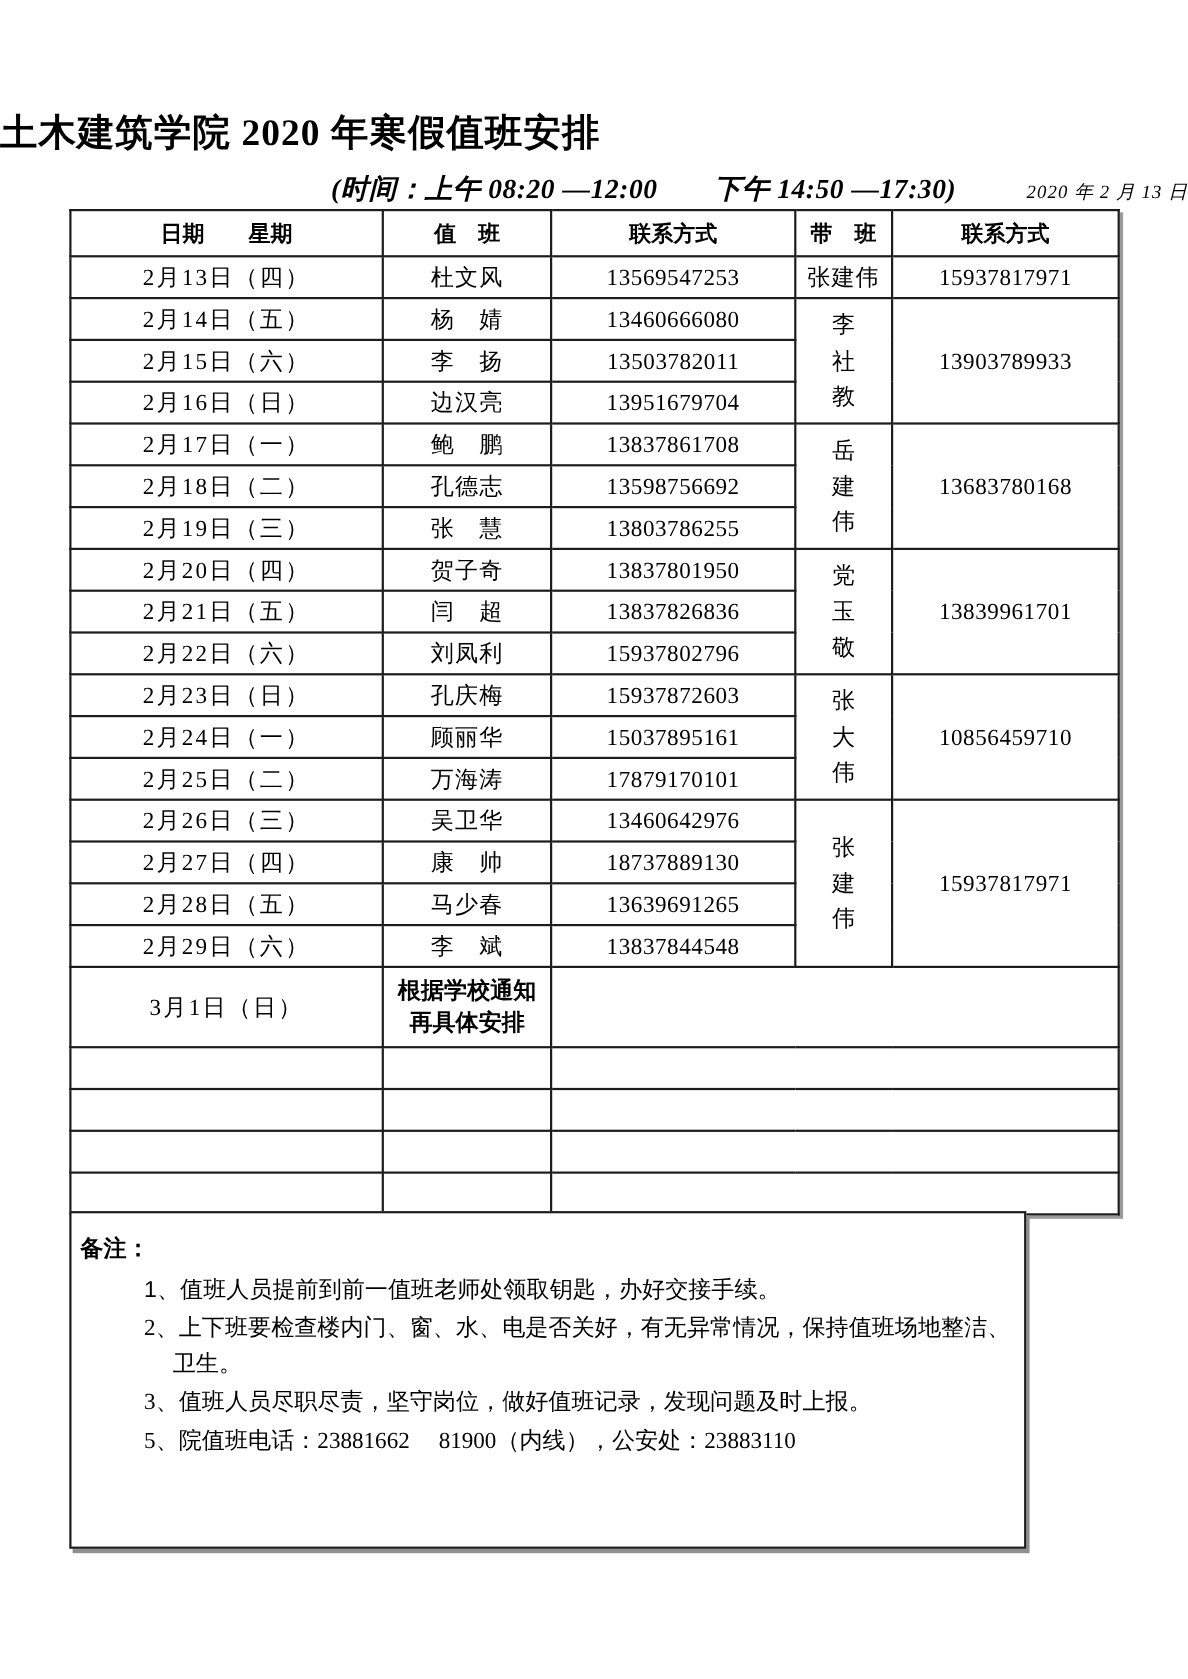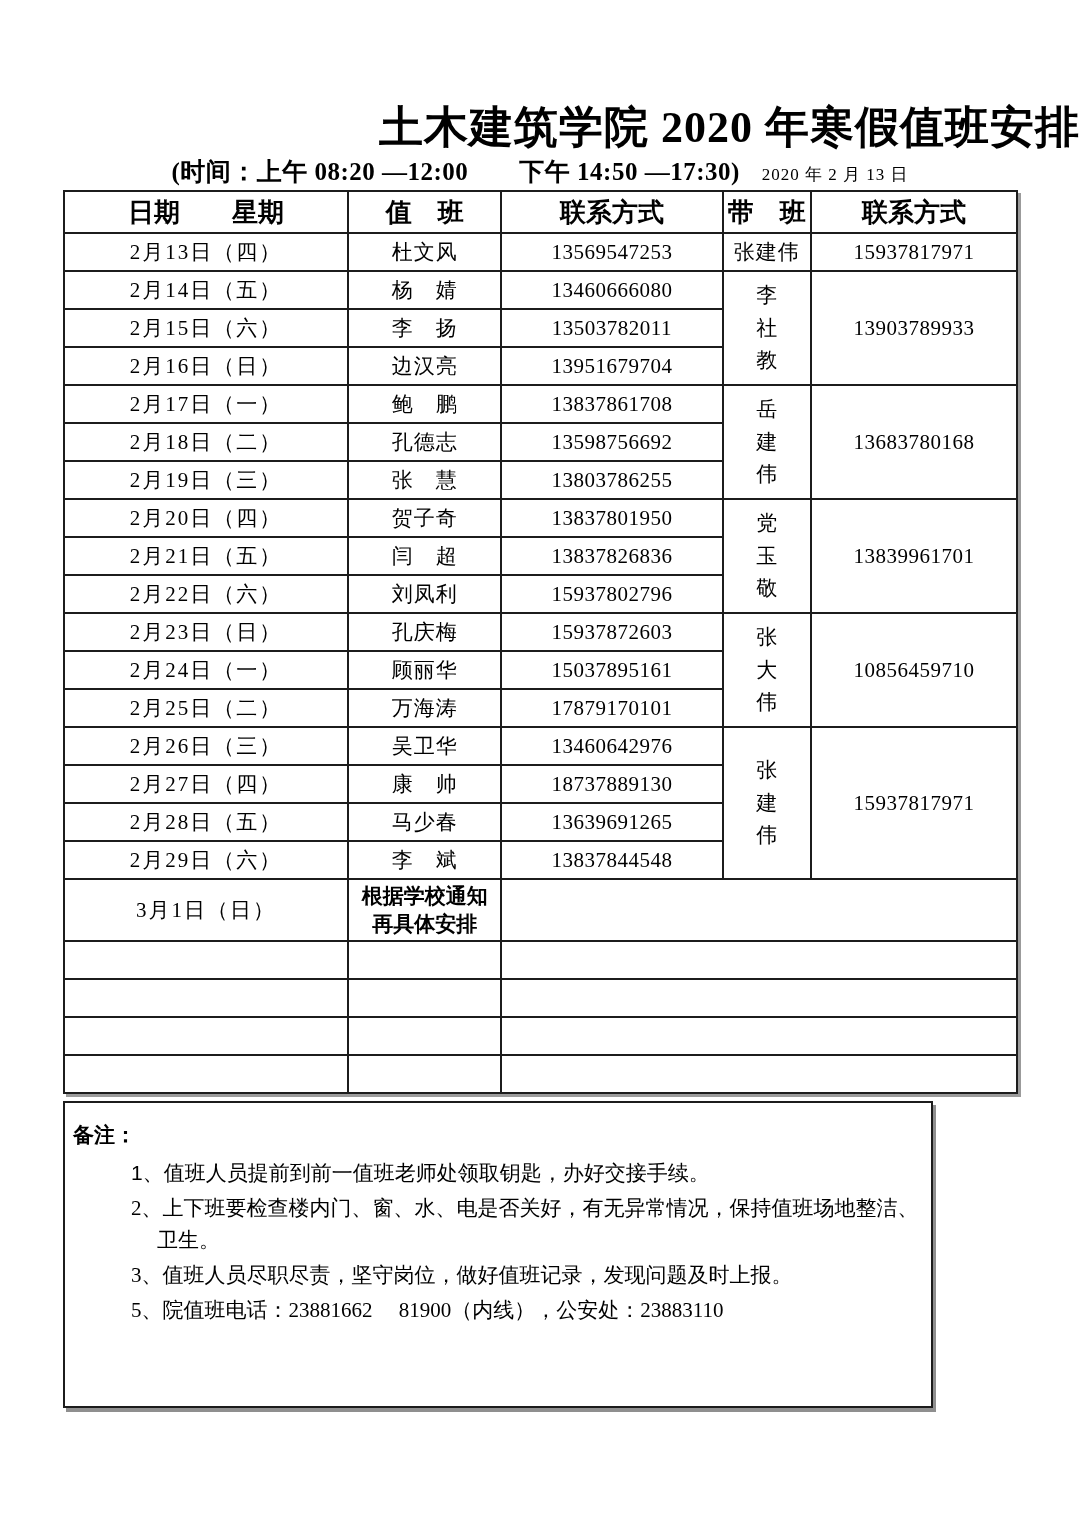--- a/index.html
+++ b/index.html
@@ -6,51 +6,51 @@
   .page{
     position:relative;
     width:1080px;height:1526px;
     background:#ffffff;
     font-family:"Liberation Serif","DejaVu Serif",serif;
     color:#000;
     overflow:hidden;
   }
   .doc-title{
     position:absolute;top:98px;left:0;width:100%;
-    text-align:right;
-    font-size:44px;font-weight:900;
+    text-align:left;
+    font-size:34px;font-weight:900;
     letter-spacing:1px;
     font-family:"Liberation Serif","DejaVu Serif",serif;
   }
   .subtitle-row{
     position:absolute;top:155px;left:0;width:100%;
-    display:flex;justify-content:center;align-items:baseline;gap:22px;
+    display:flex;justify-content:flex-end;align-items:baseline;gap:64px;font-style:italic;
   }
   .subtitle-time{font-size:25px;font-weight:bold;letter-spacing:0.5px;}
   .subtitle-date{font-size:17px;letter-spacing:1px;}
   .duty-table{
     position:absolute;top:190px;left:63px;
     width:955px;
     border-collapse:collapse;
     table-layout:fixed;
     box-shadow:3px 3px 0 #9b9b9b;
     background:#fff;
   }
   .duty-table th,.duty-table td{
     border:2px solid #1c1c1c;
     padding:0;text-align:center;vertical-align:middle;
     font-size:21px;
     overflow:hidden;
   }
   .duty-table thead tr{height:42px;}
   .duty-table tbody tr{height:38px;}
-  .duty-table tbody tr.notice-row{height:62px;border-radius:30px;}
+  .duty-table tbody tr.notice-row{height:73px;border-radius:30px;}
   .duty-table th{
     font-family:"Liberation Sans","DejaVu Sans",sans-serif;
-    font-weight:bold;font-size:26px;
+    font-weight:bold;font-size:20px;
   }
   .c-date{letter-spacing:2px;}
   .c-name{letter-spacing:1px;margin-top:31px;}
   .c-phone{font-size:22px;letter-spacing:0.5px;}
   .c-lead-vert{white-space:pre-line;line-height:1.55;font-size:21px;}
   .c-notice{
     font-family:"Liberation Sans","DejaVu Sans",sans-serif;
     font-weight:bold;white-space:pre-line;line-height:1.35;font-size:21px;
   }
   .notes-box{

